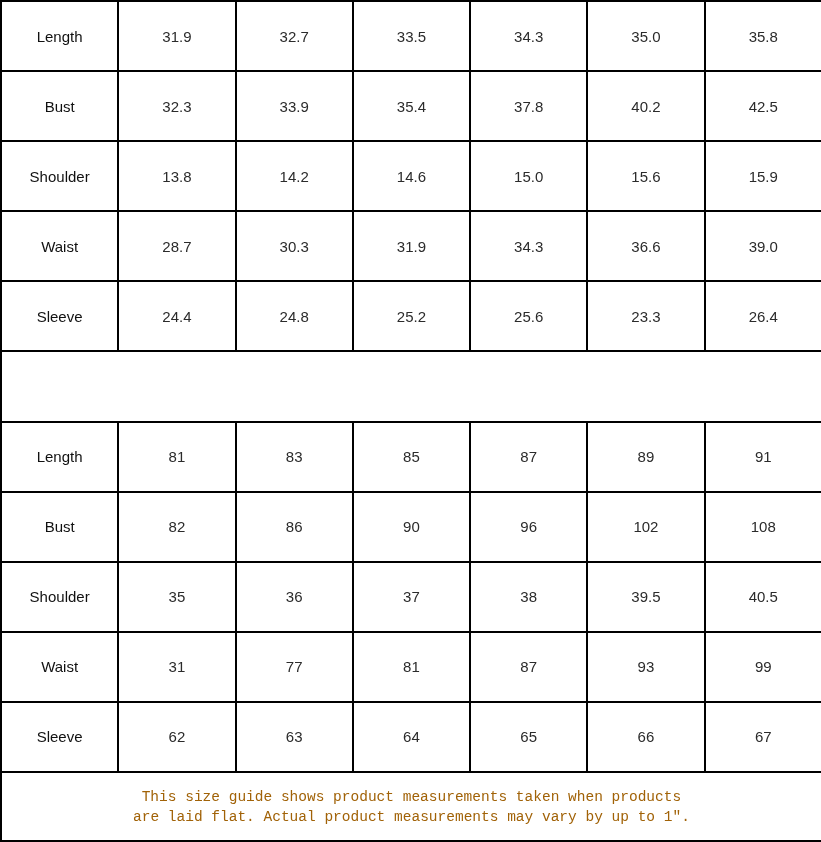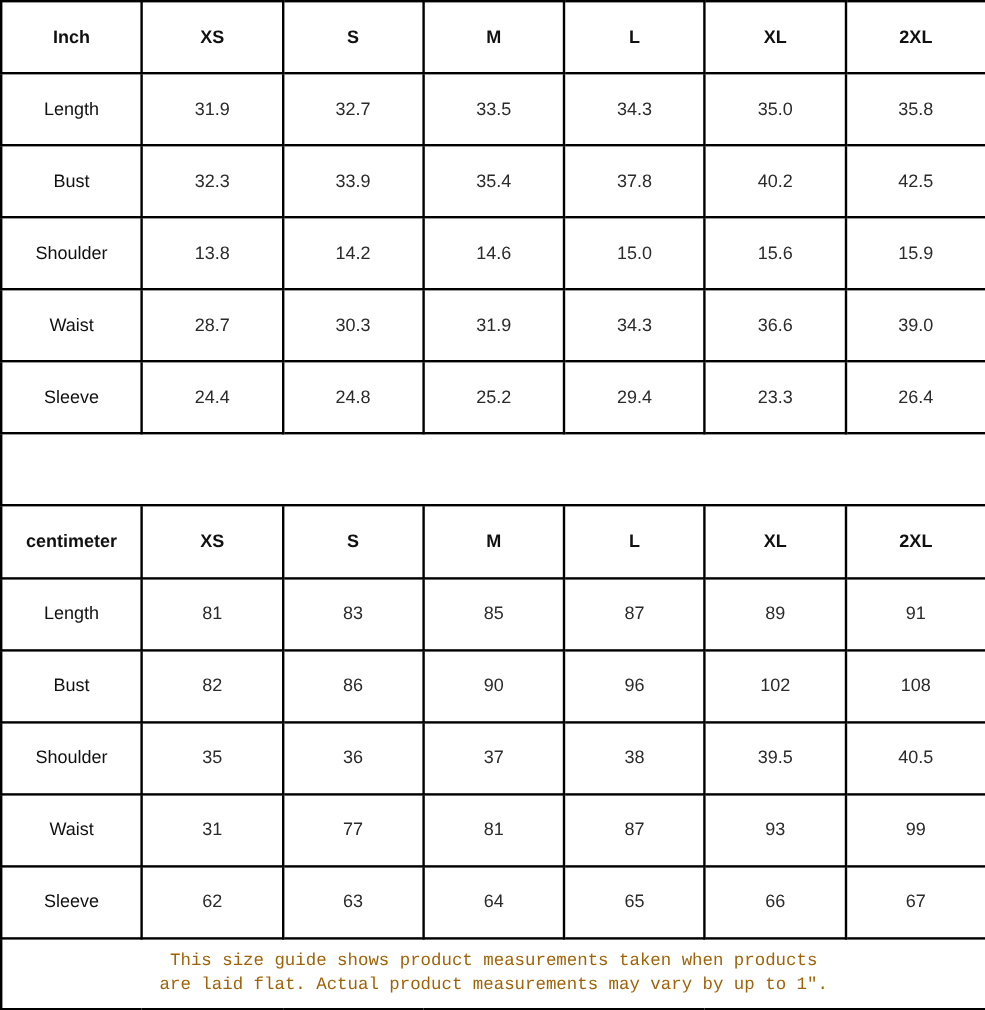--- a/index.html
+++ b/index.html
@@ -77,29 +77,20 @@
         <col>
         <col>
         <col>
         <col>
         <col>
         <col>
     </colgroup>
 
     <tbody>
 
-    <tr class="header-row">
-      <td>Inch</td>
-      <td>XS</td>
-      <td>S</td>
-      <td>M</td>
-      <td>L</td>
-      <td>XL</td>
-      <td>2XL</td>
-    </tr>
 
     <tr class="data-row">
       <td class="row-label">Length</td>
       <td>31.9</td>
       <td>32.7</td>
       <td>33.5</td>
       <td>34.3</td>
       <td>35.0</td>
       <td>35.8</td>
     </tr>
@@ -128,38 +119,29 @@
       <td>31.9</td>
       <td>34.3</td>
       <td>36.6</td>
       <td>39.0</td>
     </tr>
     <tr class="data-row">
       <td class="row-label">Sleeve</td>
       <td>24.4</td>
       <td>24.8</td>
       <td>25.2</td>
-      <td>29.4</td>
+      <td>25.6</td>
       <td>23.3</td>
       <td>26.4</td>
     </tr>
 
     <tr class="spacer-row">
       <td colspan="7"></td>
     </tr>
 
-    <tr class="header-row">
-      <td>centimeter</td>
-      <td>XS</td>
-      <td>S</td>
-      <td>M</td>
-      <td>L</td>
-      <td>XL</td>
-      <td>2XL</td>
-    </tr>
 
     <tr class="data-row">
       <td class="row-label">Length</td>
       <td>81</td>
       <td>83</td>
       <td>85</td>
       <td>87</td>
       <td>89</td>
       <td>91</td>
     </tr>

